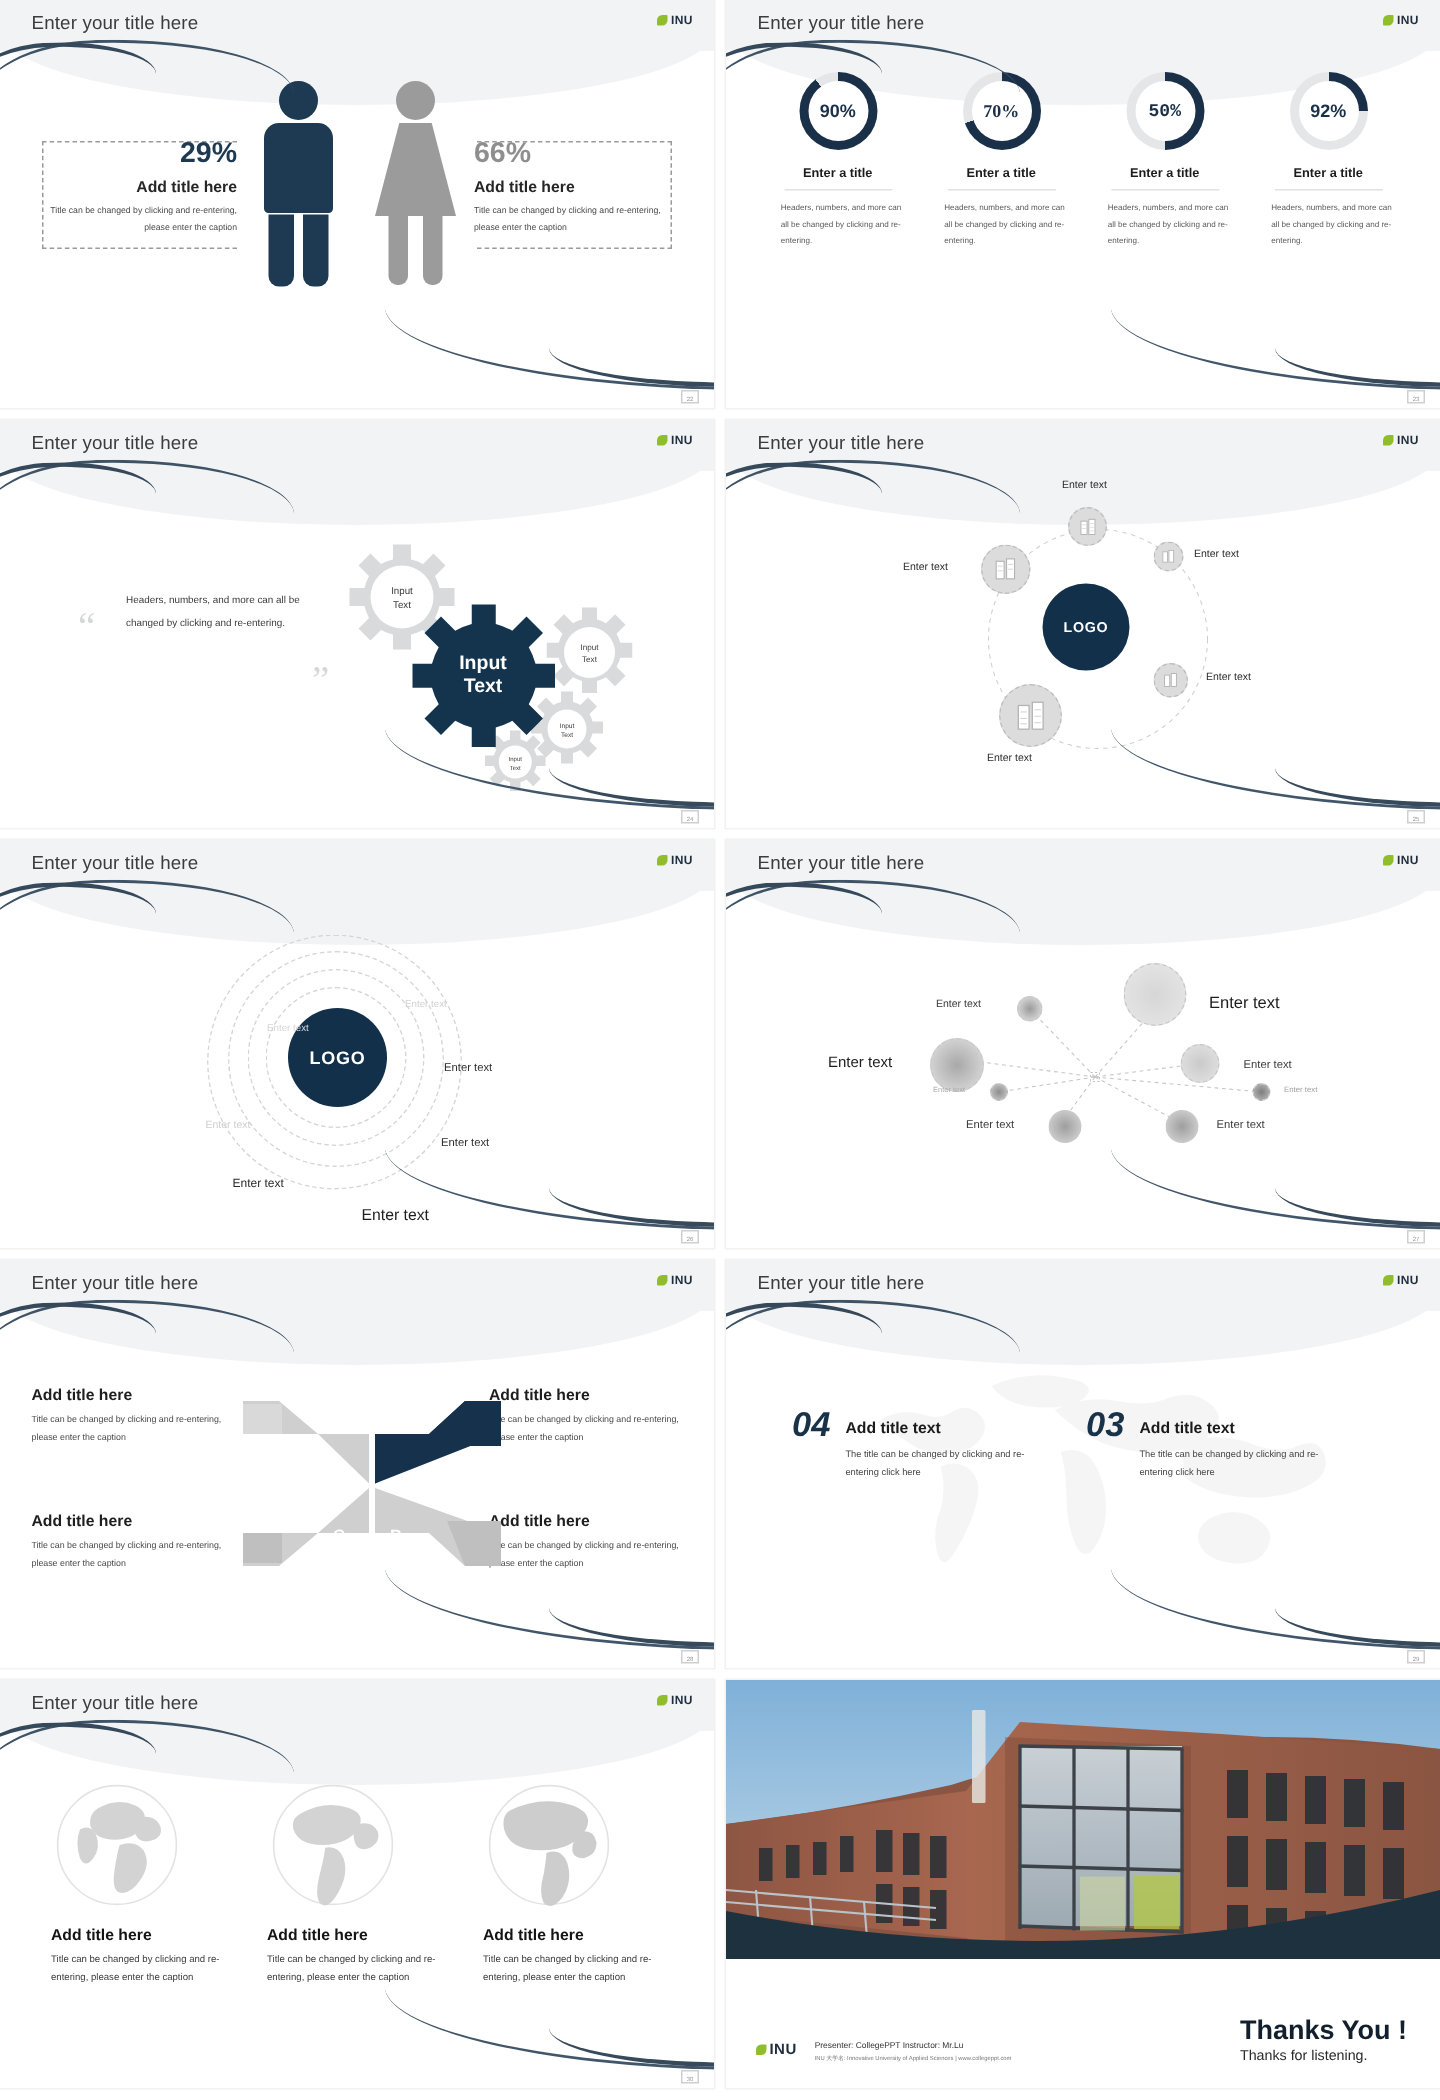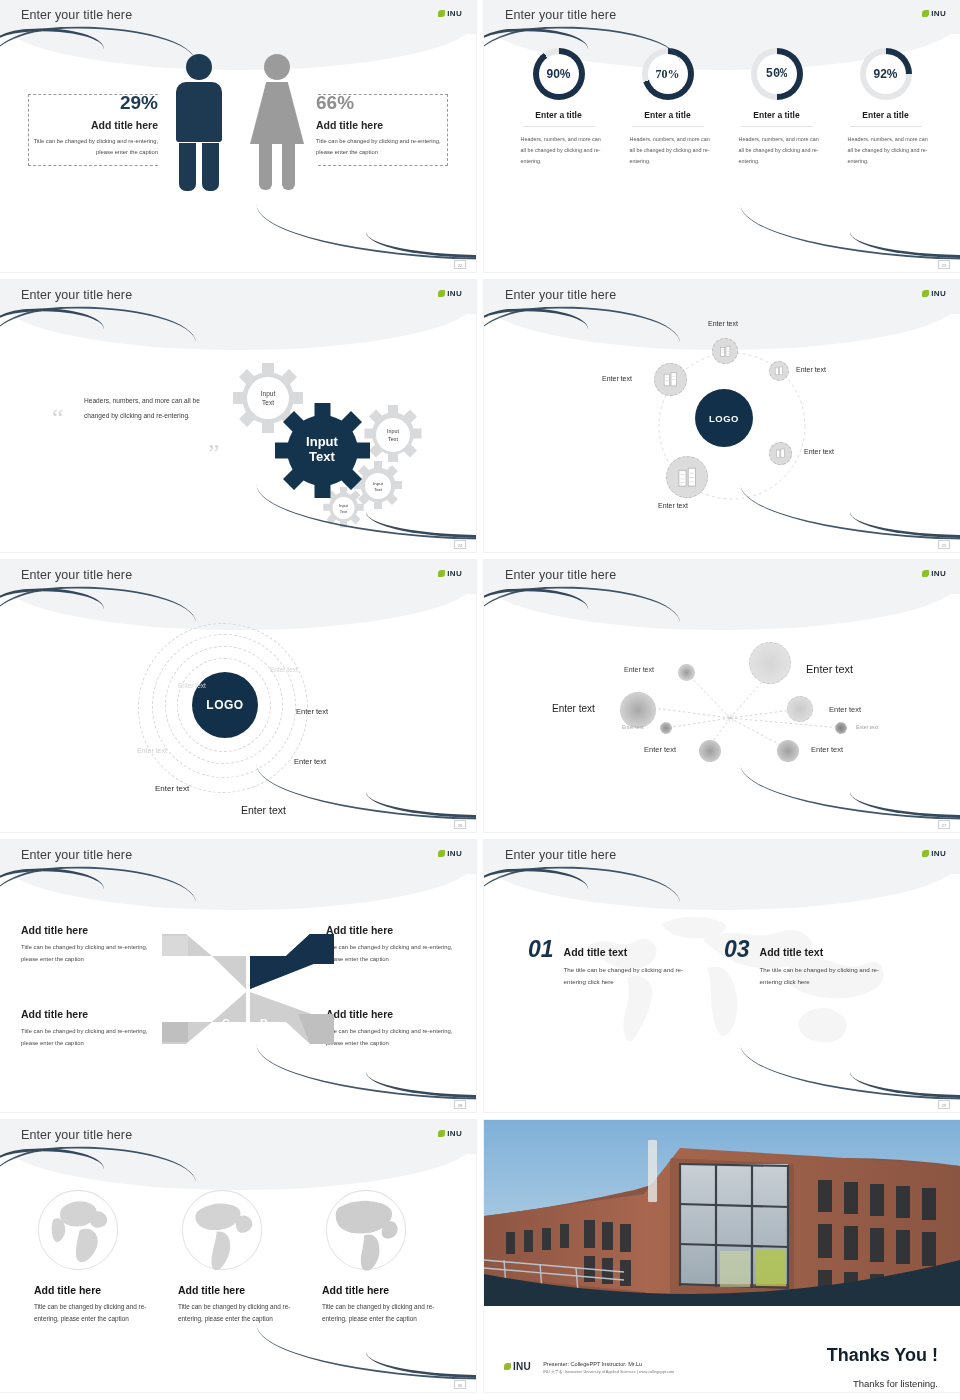--- a/index.html
+++ b/index.html
@@ -160,21 +160,21 @@
   .n-cap { font-size:6.2px; color:#454545; line-height:2.0; margin-top:6px; }
   .worldmap { position:absolute; left:50%; top:50%; transform:translate(-50%,-50%); opacity:.5; }
 
   
   .g-ttl { font-size:10.5px; font-weight:bold; color:#141414; }
   .g-cap { font-size:6.4px; color:#3d3d3d; line-height:1.95; margin-top:5px; }
 
   
   .photo { position:absolute; left:0; top:0; width:100%; height:186px; overflow:hidden; }
   .thanks-big { font-size:18px; font-weight:bold; color:#12202e; }
-  .thanks-sm { font-size:9.5px; color:#2a2a2a; margin-top:12px; }
+  .thanks-sm { font-size:9.5px; color:#2a2a2a; margin-top:1px; }
   .pres-line { font-size:5.6px; color:#333; }
   .pres-sub { font-size:3.9px; color:#777; margin-top:2px; }
 </style>
 </head>
 <body>
 
 <div class="grid">
 
   <div class="slide">
     <div class="hdr"></div>
@@ -568,21 +568,21 @@
           <path d="M70,72 q10,-6 20,2 q8,8 4,22 q-4,16 -14,32 q-8,14 -12,2 q-4,-14 2,-30 q4,-14 0,-28 z"></path>
           <path d="M146,34 q20,-10 42,-6 q20,4 34,-2 q16,-6 28,4 q10,8 2,18 q-10,12 -30,14 q-24,2 -44,-6 q-18,-8 -32,-22 z"></path>
           <path d="M150,62 q12,-4 20,4 q8,10 10,26 q2,18 -6,32 q-8,12 -14,0 q-6,-14 -6,-32 q0,-18 -4,-30 z"></path>
           <path d="M232,56 q22,-8 44,0 q20,8 32,2 q14,-6 18,6 q4,12 -10,20 q-18,10 -44,8 q-26,-2 -40,-14 z"></path>
           <path d="M250,106 q16,-8 30,0 q14,8 8,20 q-6,12 -24,10 q-18,-2 -22,-14 q-2,-10 8,-16 z"></path>
           <path d="M104,18 q26,-12 56,-4 q14,4 6,12 q-10,8 -34,6 q-20,-2 -28,-14 z"></path>
         </g>
       </svg>
 
       <div style="position:absolute;left:44px;top:60px;display:flex;align-items:flex-start;gap:10px;">
-        <div class="bignum">01</div>
+        <div class="bignum">04</div>
         <div style="padding-top:10px;width:140px;">
           <div class="n-ttl">Add title text</div>
           <div class="n-cap">The title can be changed by clicking and re-entering click here</div>
         </div>
       </div>
 
       <div style="position:absolute;left:240px;top:60px;display:flex;align-items:flex-start;gap:10px;">
         <div class="bignum">03</div>
         <div style="padding-top:10px;width:140px;">
           <div class="n-ttl">Add title text</div>
@@ -735,19 +735,19 @@
       <div class="logo" style="position:static;">
         <span class="leaf"></span>
         <span class="nm" style="font-size:10px;">INU</span>
       </div>
       <div>
         <div class="pres-line">Presenter: CollegePPT    Instructor: Mr.Lu</div>
         <div class="pres-sub">INU 大学名: Innovative University of Applied Sciences  |  www.collegeppt.com</div>
       </div>
     </div>
 
-    <div style="position:absolute;right:22px;bottom:3px;text-align:right;">
+    <div style="position:absolute;right:22px;bottom:16px;text-align:left;">
       <div class="thanks-big">Thanks You !</div>
       <div class="thanks-sm">Thanks for listening.</div>
     </div>
   </div>
 
 </div>
 
 </body></html>

